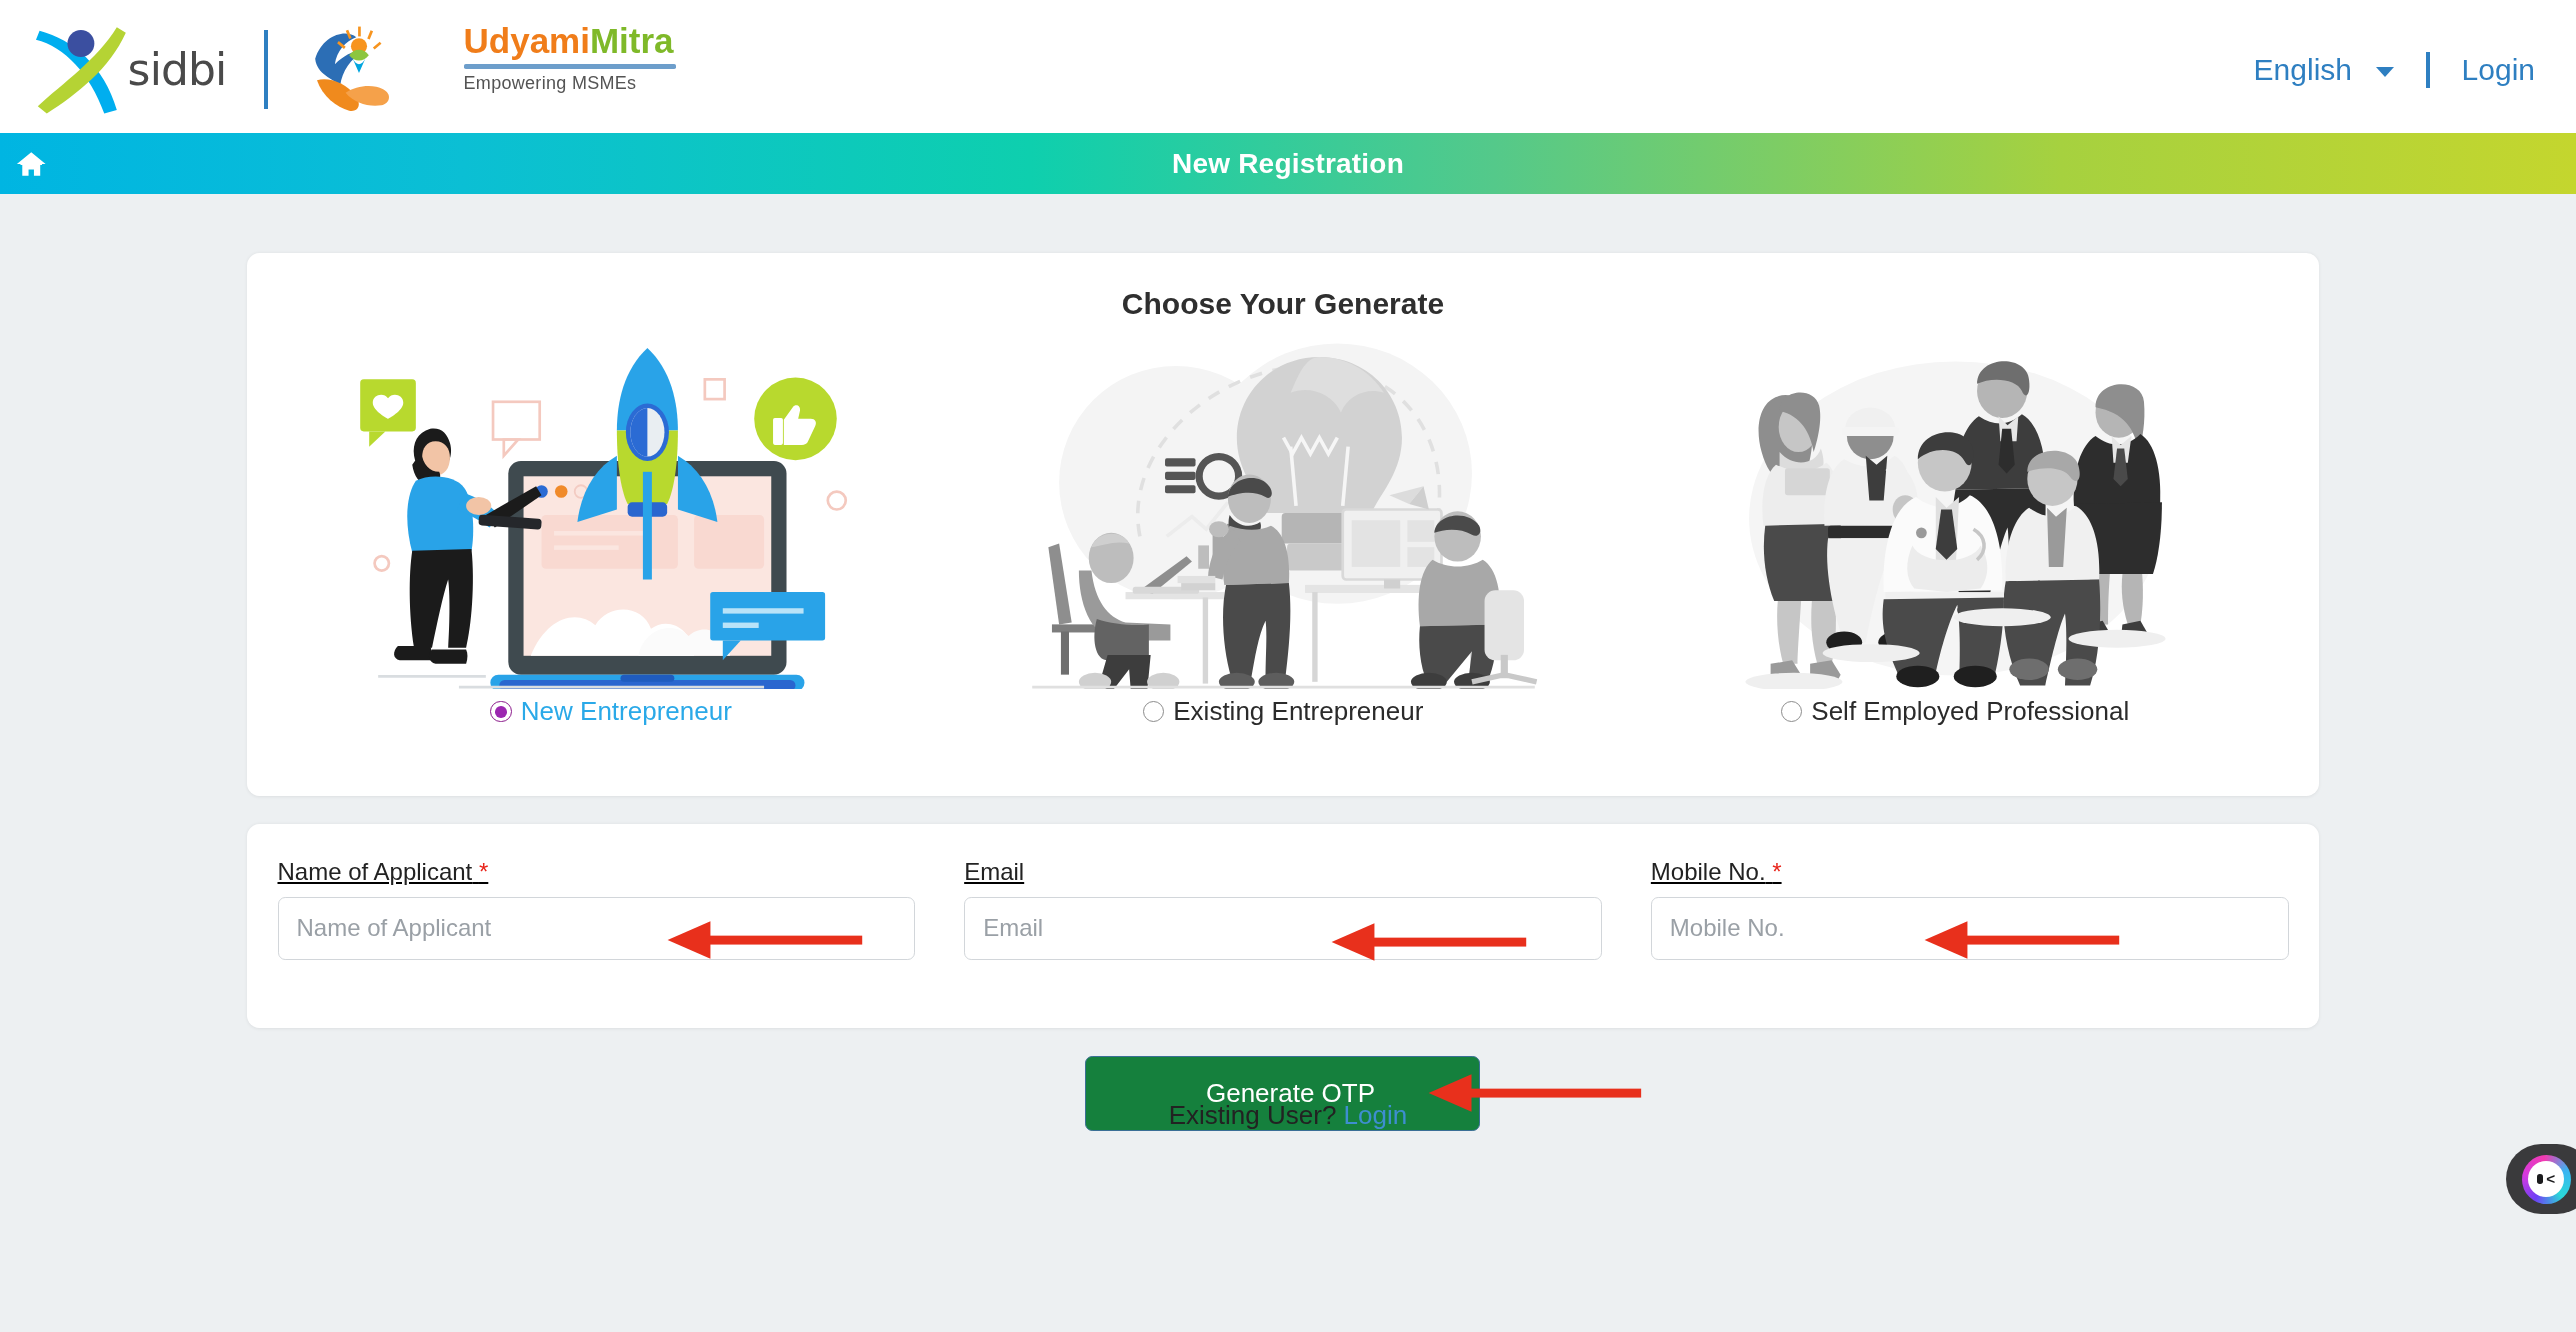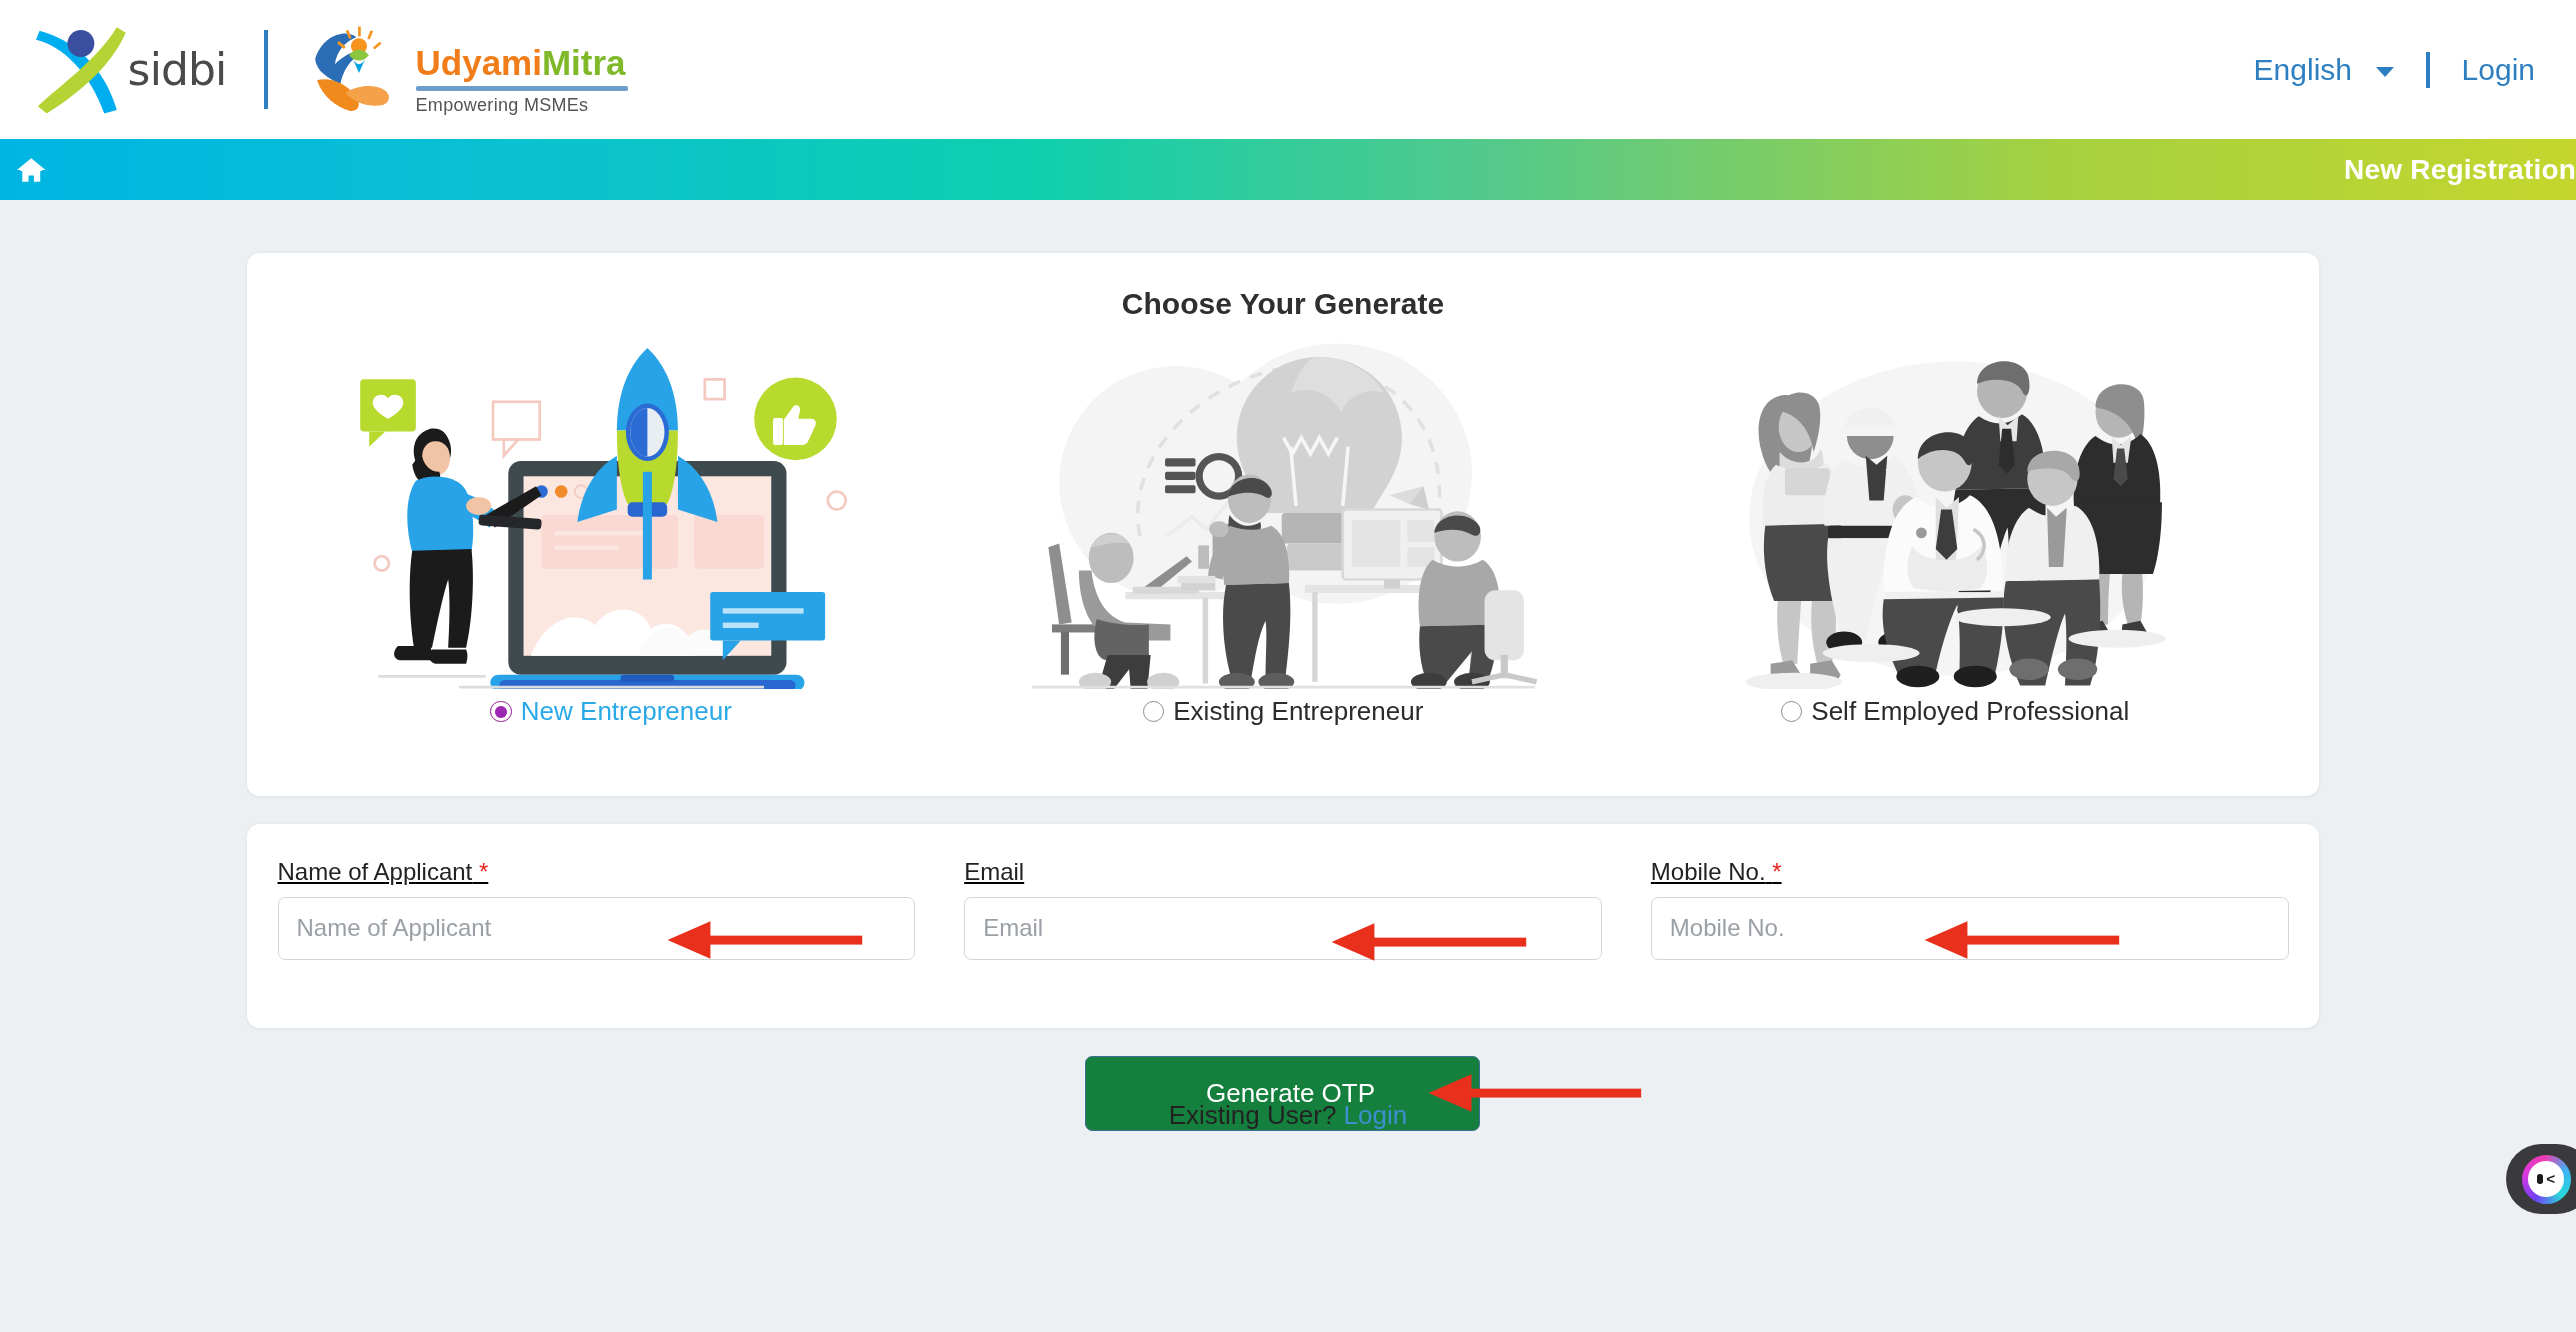--- a/index.html
+++ b/index.html
@@ -19,44 +19,44 @@
   }
   .brand-wrap { display: flex; align-items: center; margin-left: 27px; }
   .sidbi-logo { display: flex; align-items: center; }
   .sidbi-mark { width: 106px; height: 99px; }
   .sidbi-word {
     font-size: 44px; letter-spacing: -0.9px; color: #4a4a4a;
     font-family: "DejaVu Sans", sans-serif; font-weight: 400;
     margin-left: -5.4px; line-height: 1;
   }
   .divider-v { width: 3.6px; height: 79px; background: #2e7fc1; margin: 0 38px; }
-  .um-logo { display: flex; align-items: flex-end; }
+  .um-logo { display: flex; align-items: flex-start; gap: 48px; }
   .um-mark { width: 106px; height: 93px; }
   .um-text { margin-left: 3.6px; }
   .um-title { font-size: 35px; line-height: 1; font-weight: 600; }
   .um-title .o1 { color: #f07d1a; }
   .um-title .g1 { color: #7fb929; }
   .um-rule { height: 4.5px; width: 212px; background: #6d9ecb; margin: 6.3px 0 4.5px; border-radius: 1.8px; }
   .um-sub { font-size: 18px; color: #545454; letter-spacing: 0.3px; }
 
   .header-right {
     margin-left: auto; margin-right: 41px;
     display: flex; align-items: center; gap: 0;
     font-size: 30px; color: #2e7fc1;
   }
   .lang-btn { display: flex; align-items: center; gap: 24px; cursor: pointer; color: #2e7fc1; }
   .caret { width: 0; height: 0; border-left: 9px solid transparent; border-right: 9px solid transparent; border-top: 10.8px solid #2e7fc1; margin-top: 5.4px;}
   .hdr-sep { width: 3.6px; height: 36px; background: #2e7fc1; margin: 0 32px; }
   .login-link { color: #2e7fc1; cursor: pointer; }
 
   
   .titlebar {
-    position: absolute; left: 0; top: 139px; width: 2576px; height: 61px;
+    position: absolute; left: 0; top: 133px; width: 2576px; height: 61px;
     background: linear-gradient(to right, #00b5e2 0%, #0bbfd4 18%, #0ecfae 40%, #54c98a 58%, #a6d13f 80%, #c4d62e 100%);
-    display: flex; align-items: center; justify-content: flex-end;
+    display: flex; align-items: center; justify-content: center;
   }
   .home-icon { position: absolute; left: 16px; top: 50%; transform: translateY(-50%); width: 30.5px; height: 27px; cursor: pointer; }
   .titlebar-text { color: #ffffff; font-size: 28px; font-weight: bold; letter-spacing: 0.2px; }
 
   
   .card {
     position: absolute; background: #ffffff; border-radius: 12.6px;
     box-shadow: 0 0.9px 3.6px rgba(0,0,0,.07);
   }
   #category-card { left: 247px; top: 253px; width: 2072px; height: 543px; }

